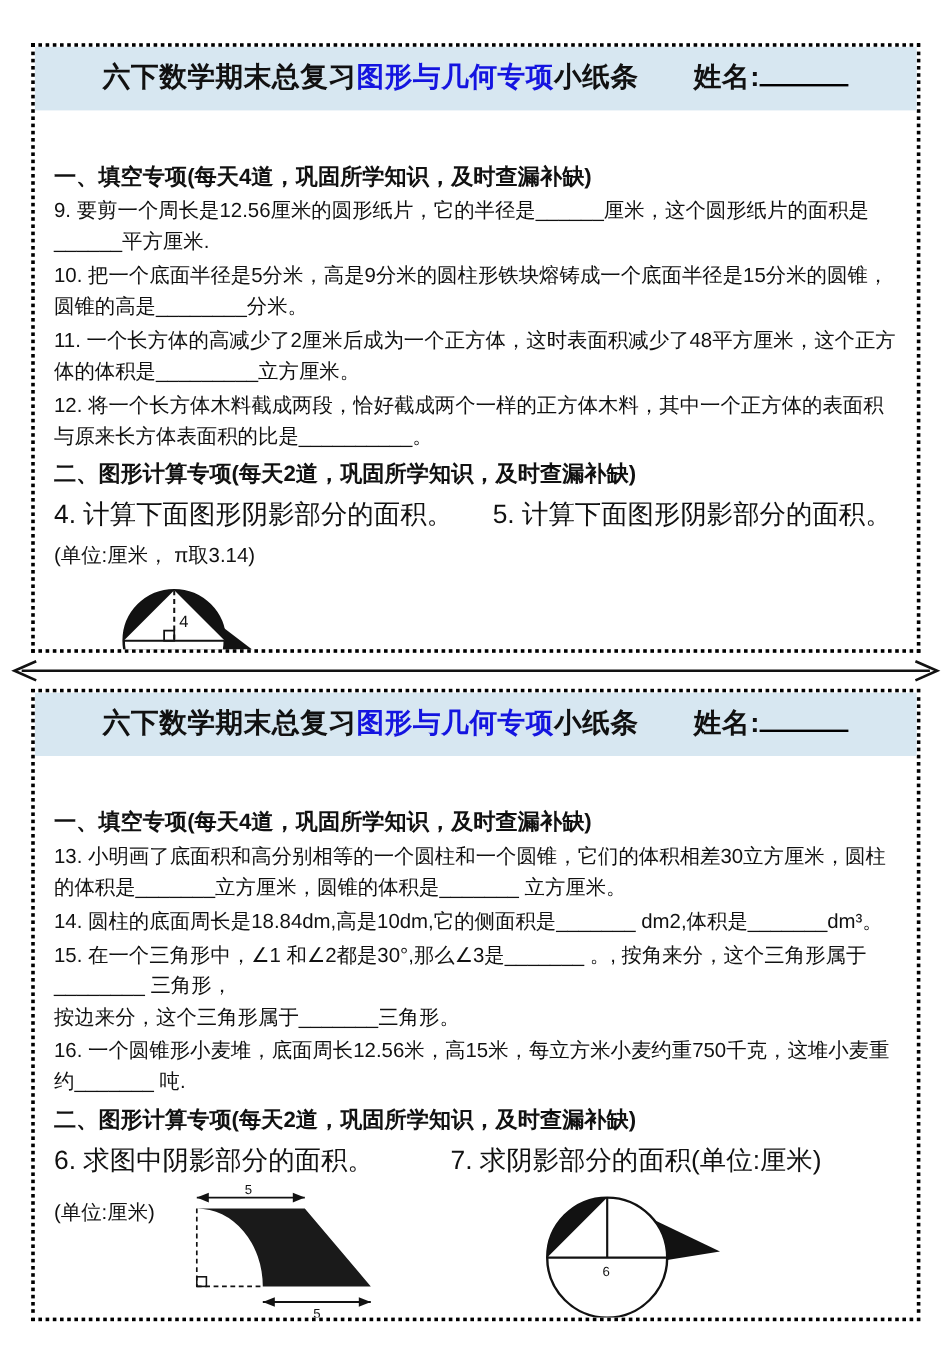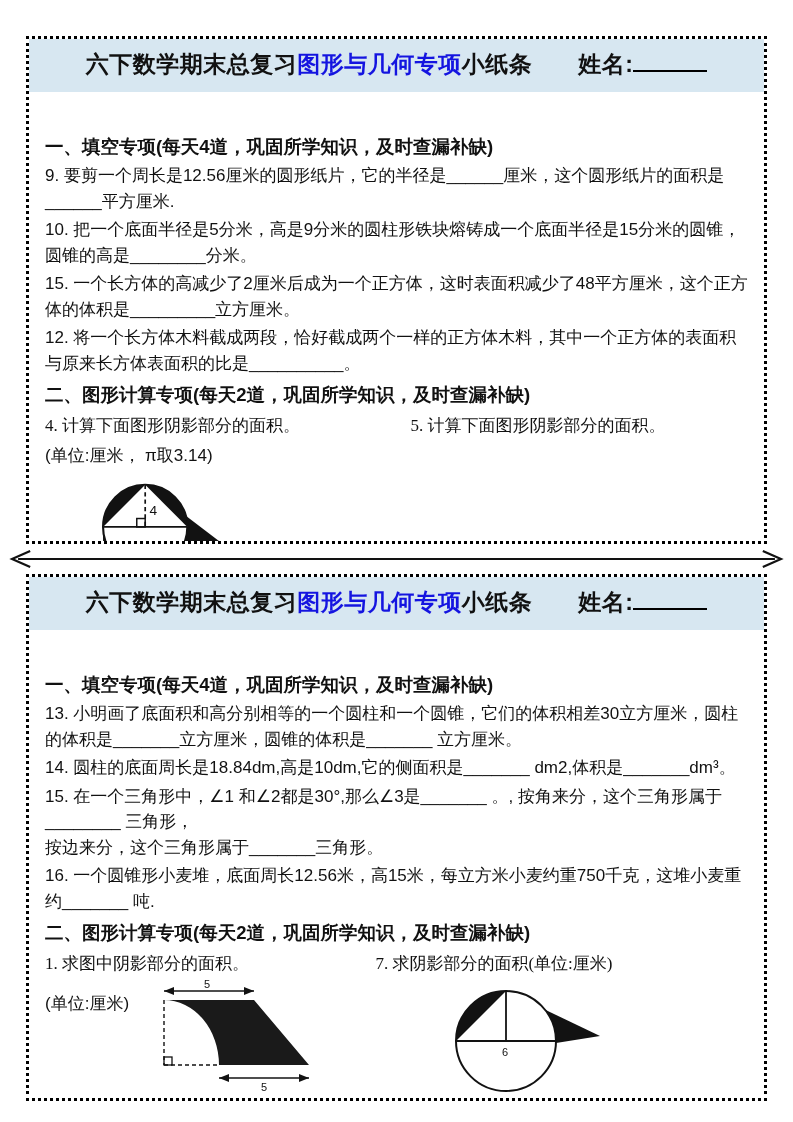--- a/index.html
+++ b/index.html
@@ -49,21 +49,21 @@
   }
   p.prob {
     font-size: 17px;
     line-height: 1.5;
     margin: 3px 0;
     white-space: pre-line;
   }
   .calc-row { display: flex; margin-top: 2px; }
   .calc-row .left  { flex: 0 0 52%; }
   .calc-row .right { flex: 1; }
-  .calc-label { font-size: 17px; margin: 3px 0; font-family: Liberation Serif, serif; }
+  .calc-label { font-size: 22px; margin: 3px 0; }
   .fig-area { display: flex; align-items: flex-start; }
   .fig-area .col-l { flex: 0 0 55%; }
   .fig-area .col-r { flex: 1; }
   .unit-note { font-size: 17px; margin: 4px 0 2px 0; }
   .fig6-row { display: flex; align-items: flex-start; gap: 6px; }
   .fig6-row .unit-note { margin-top: 14px; white-space: nowrap; }
   svg text { font-family: "Liberation Sans","DejaVu Sans",sans-serif; }
   .divider {
     height: 30px;
     display: flex;
@@ -77,21 +77,21 @@
 
 <div class="card card1">
   <div class="card-header">
     <span class="title"><span>六下数学期末总复习</span><span class="blue">图形与几何专项</span><span>小纸条</span></span>
     <span class="name-wrap"><span>姓名:</span><span class="name-blank"></span></span>
   </div>
   <div class="content">
     <div class="section-heading">一、填空专项(每天4道，巩固所学知识，及时查漏补缺)</div>
     <p class="prob">9. 要剪一个周长是12.56厘米的圆形纸片，它的半径是______厘米，这个圆形纸片的面积是______平方厘米.</p>
     <p class="prob">10. 把一个底面半径是5分米，高是9分米的圆柱形铁块熔铸成一个底面半径是15分米的圆锥，圆锥的高是________分米。</p>
-    <p class="prob">15. 一个长方体的高减少了2厘米后成为一个正方体，这时表面积减少了48平方厘米，这个正方体的体积是_________立方厘米。</p>
+    <p class="prob">11. 一个长方体的高减少了2厘米后成为一个正方体，这时表面积减少了48平方厘米，这个正方体的体积是_________立方厘米。</p>
     <p class="prob">12. 将一个长方体木料截成两段，恰好截成两个一样的正方体木料，其中一个正方体的表面积与原来长方体表面积的比是__________。</p>
     <div class="section-heading">二、图形计算专项(每天2道，巩固所学知识，及时查漏补缺)</div>
     <div class="calc-row">
       <div class="left calc-label">4. 计算下面图形阴影部分的面积。</div>
       <div class="right calc-label">5. 计算下面图形阴影部分的面积。</div>
     </div>
     <div class="fig-area">
       <div class="col-l">
         <p class="unit-note">(单位:厘米， π取3.14)</p>
         
@@ -127,21 +127,21 @@
   </div>
   <div class="content">
     <div class="section-heading">一、填空专项(每天4道，巩固所学知识，及时查漏补缺)</div>
     <p class="prob">13. 小明画了底面积和高分别相等的一个圆柱和一个圆锥，它们的体积相差30立方厘米，圆柱的体积是_______立方厘米，圆锥的体积是_______ 立方厘米。</p>
     <p class="prob">14. 圆柱的底面周长是18.84dm,高是10dm,它的侧面积是_______ dm2,体积是_______dm³。</p>
     <p class="prob">15. 在一个三角形中，∠1 和∠2都是30°,那么∠3是_______ 。, 按角来分，这个三角形属于________ 三角形，
 按边来分，这个三角形属于_______三角形。</p>
     <p class="prob">16. 一个圆锥形小麦堆，底面周长12.56米，高15米，每立方米小麦约重750千克，这堆小麦重约_______ 吨.</p>
     <div class="section-heading">二、图形计算专项(每天2道，巩固所学知识，及时查漏补缺)</div>
     <div class="calc-row">
-      <div class="left calc-label" style="flex-basis:47%">1. 求图中阴影部分的面积。</div>
+      <div class="left calc-label" style="flex-basis:47%">6. 求图中阴影部分的面积。</div>
       <div class="right calc-label">7. 求阴影部分的面积(单位:厘米)</div>
     </div>
     <div class="fig-area">
       <div class="col-l">
         <div class="fig6-row">
           <p class="unit-note">(单位:厘米)</p>
 
           <svg width="218" height="114" viewBox="0 0 200 114">
             <path d="M20,22 L110,22 L165,87 L75,87 A55 65 0 0 0 20,22 Z" fill="#1a1a1a"></path>
             <line x1="20" y1="22" x2="20" y2="87" stroke="#121212" stroke-width="1.4" stroke-dasharray="4,3"></line>

